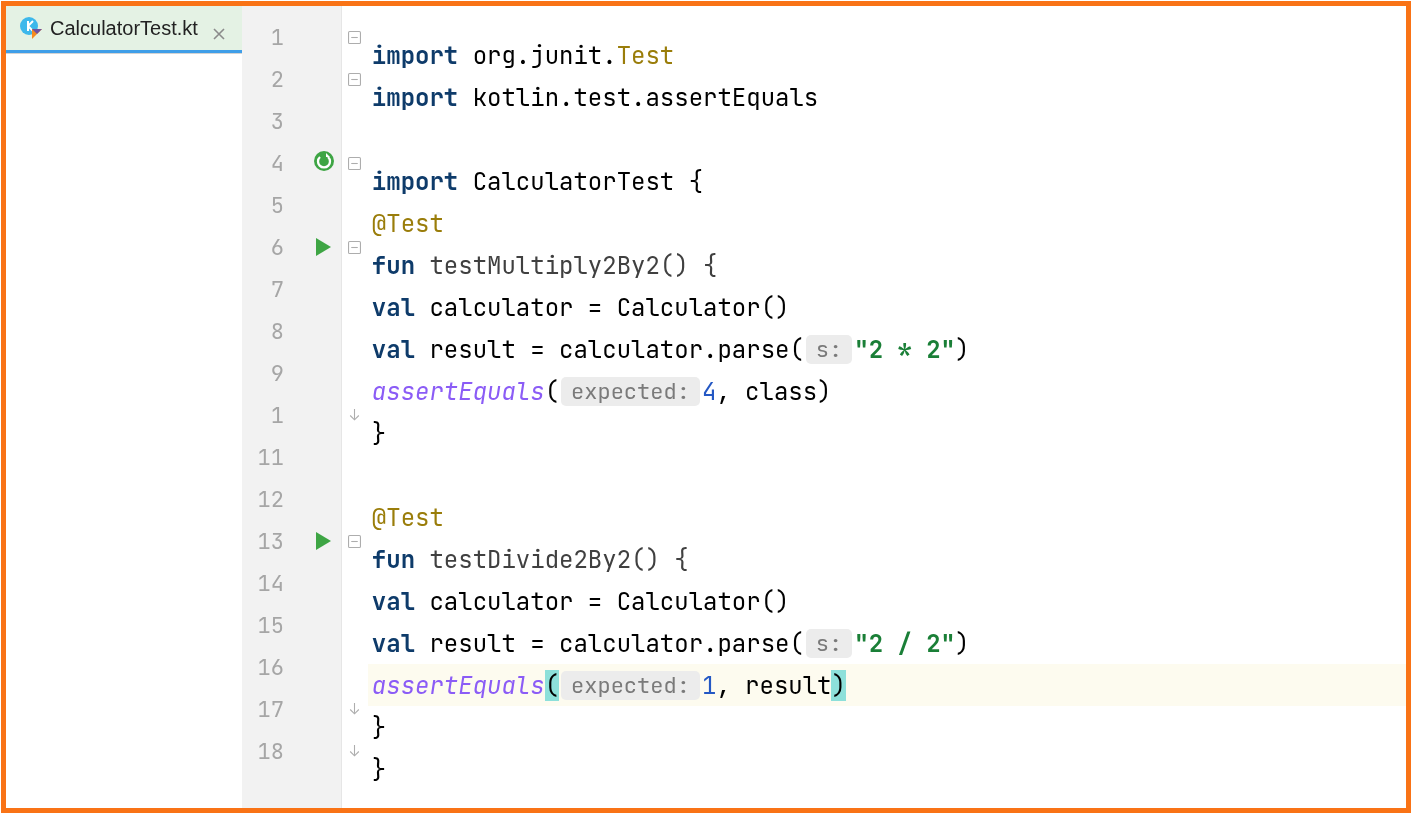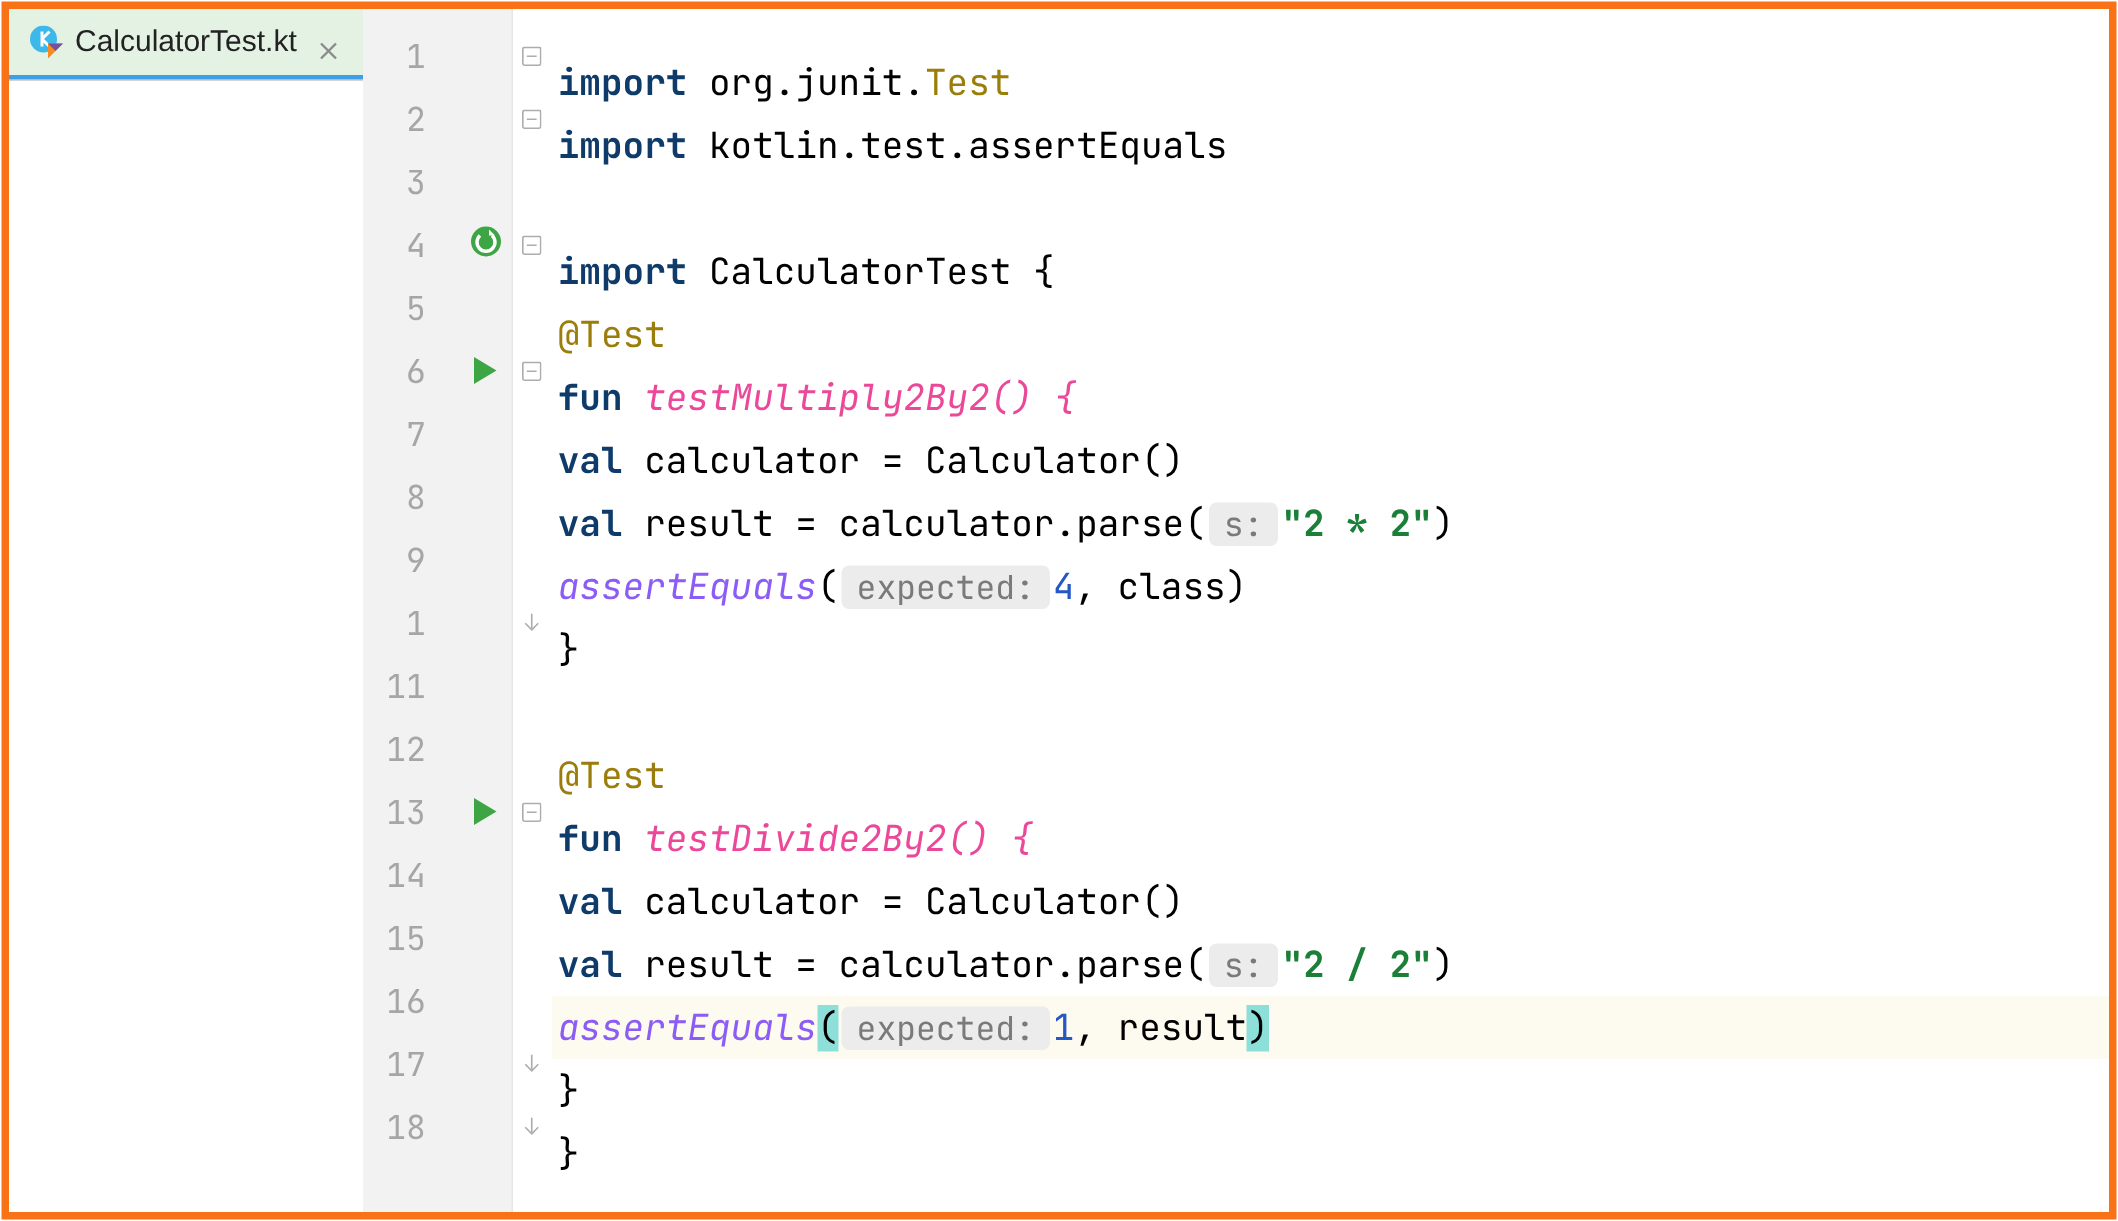--- a/index.html
+++ b/index.html
@@ -24,21 +24,21 @@
   .run-ic { position:absolute; right:10px; width:0; height:0; border-left:15px solid #3ea544; border-top:9px solid transparent; border-bottom:9px solid transparent; cursor:pointer; }
   .class-gutter-ic { position:absolute; right:6px; }
   .fold-col .line { justify-content:center; }
   .fold { width:15px; height:15px; display:flex; align-items:center; justify-content:center; color:#adadad; cursor:pointer; }
   .fold svg { width:13px; height:13px; display:block; }
   .code .line { padding-left:4px; font-size:24px; white-space:pre; }
   .code .line.hl { background:#fdfbef; }
   
   .kw { color:#0e3b6a; font-weight:600; }
   .ann { color:#9a7d0a; }
-  .fn { color:#ec4899;font-style:italic; }
+  .fn { color:#404040; }
   .str { color:#1a7f37; font-weight:600; }
   .num { color:#2458c4; }
   .it { font-style:italic; color:#8b5cf6; }
   .hint { background:#ececec; color:#7a7a7a; border-radius:5px; padding:0 10px; font-size:22px; margin:0 2px; }
   .bracket-hl { background:#8de0da; }
 </style>
 </head>
 <body>
 
 <div class="window">

